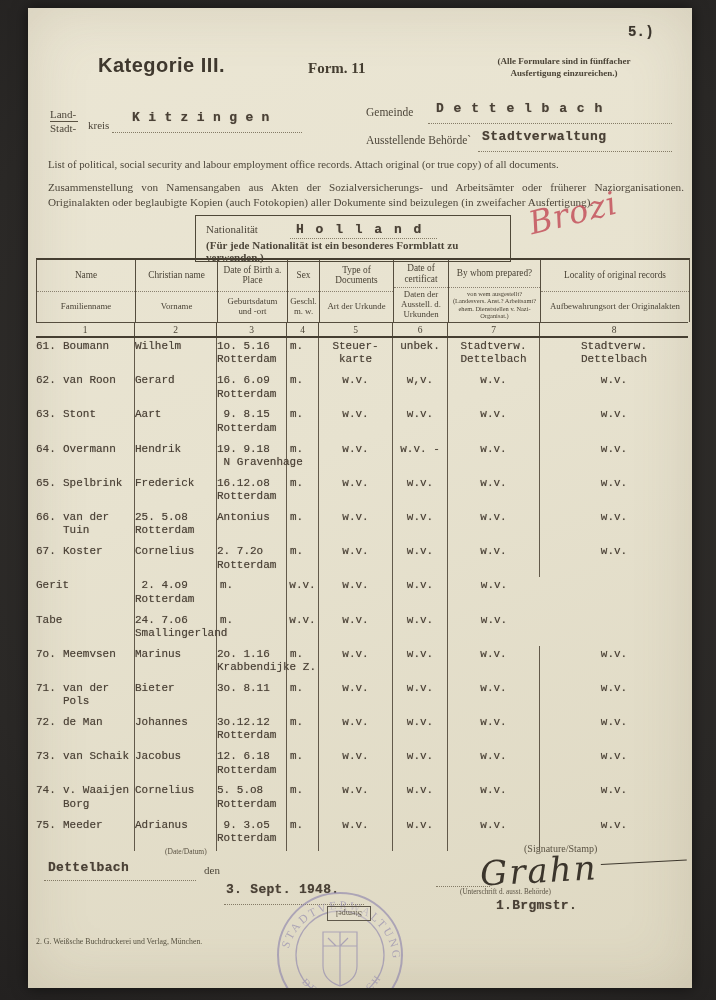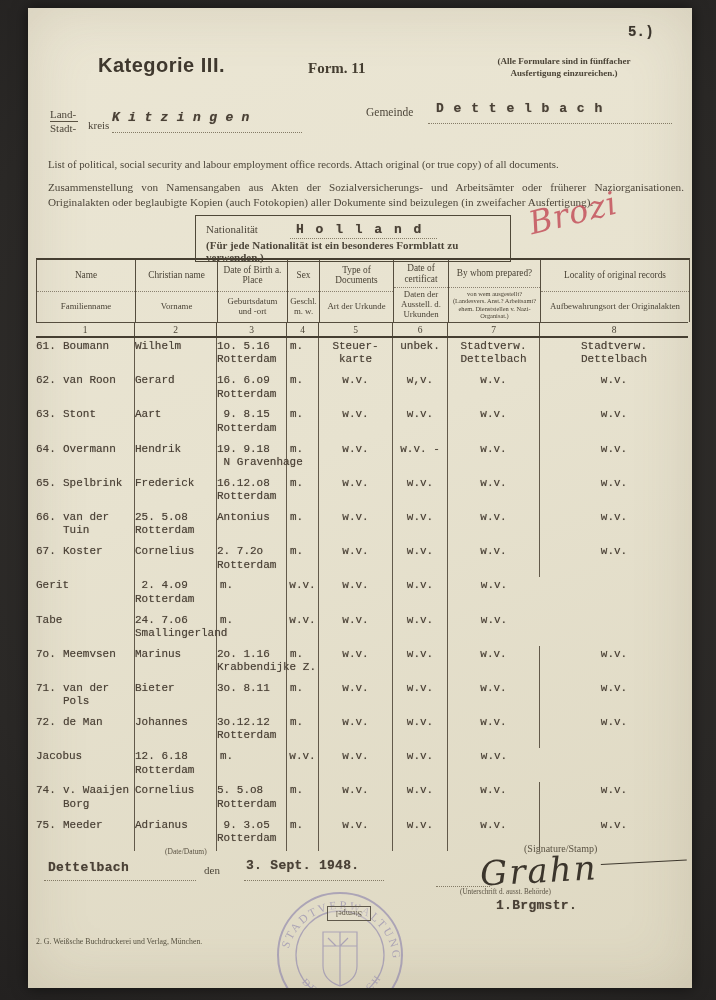--- a/index.html
+++ b/index.html
@@ -24,21 +24,21 @@
   .category{left:22px;top:46px;font-size:20px;font-weight:bold;
             font-family:"Liberation Sans","DejaVu Sans",sans-serif;color:#3f382e;letter-spacing:.5px;margin-left:48px;}
   .formno{left:280px;top:52px;font-size:15px;font-weight:bold;color:#453e31;}
   .notice{left:428px;top:48px;width:216px;text-align:center;font-size:9px;font-weight:bold;
           color:#4a4336;line-height:1.3;}
 
   .land{left:22px;top:100px;font-size:11px;line-height:1.1;}
   .land .frac-top{border-bottom:1px solid #5a5243;padding:0 2px 1px 0;display:inline-block;}
   .kreis{left:60px;top:111px;font-size:11px;}
   .kreis-line{left:84px;top:100px;width:190px;height:24px;}
-  .kreis-val{position:absolute;left:0;top:2px;font-size:13px;font-weight:bold;font-style:italic;}
+  .kreis-val{position:absolute;left:20px;top:2px;font-size:13px;font-weight:bold;}
   .gem-row{left:338px;top:94px;width:306px;height:22px;}
   .gem-label{position:absolute;left:0;top:4px;font-size:11.5px;}
   .gem-line{position:absolute;left:62px;right:0;bottom:0;height:20px;}
   .gem-val{position:absolute;left:8px;top:-2px;font-size:13px;font-weight:bold;letter-spacing:1px;}
   .beh-row{left:338px;top:122px;width:306px;height:22px;}
   .beh-label{position:absolute;left:0;top:4px;font-size:11.5px;}
   .beh-line{position:absolute;left:112px;right:0;bottom:0;height:20px;}
   .beh-val{position:absolute;left:4px;top:-2px;font-size:13px;font-weight:bold;letter-spacing:.5px;}
 
   .engline{left:20px;top:150px;width:634px;font-size:10.8px;}
@@ -81,21 +81,21 @@
   .c-name{display:flex;}
   .c-name .num{width:27px;flex:none;}
   .c-center{text-align:center;}
   .c-sex{padding-left:3px;}
 
   
   .date-label{left:137px;top:839px;font-size:7.5px;color:#5a5243;}
   .place-line{left:16px;top:852px;width:152px;height:20px;}
   .place-val{position:absolute;left:4px;top:0px;font-size:13px;font-weight:bold;}
   .den-label{left:176px;top:856px;font-size:11px;}
-  .date-line{left:196px;top:850px;width:140px;height:22px;margin-left:20px;}
+  .date-line{left:196px;top:874px;width:140px;height:22px;}
   .date-val{position:absolute;left:2px;top:0px;font-size:13px;font-weight:bold;}
   .sig-label{left:496px;top:835px;font-size:10px;color:#5a5243;}
   .sig-dots{left:408px;top:878px;width:54px;}
   .signature{left:452px;top:840px;font-size:34px;color:#3b352c;font-style:italic;
              font-family:"DejaVu Serif",serif;transform:rotate(-3deg);letter-spacing:2px;}
   .signature:after{content:"";display:inline-block;width:86px;border-top:1.5px solid #3e382e;
              vertical-align:middle;margin-left:4px;transform:translateY(-6px);}
   .sig-sub{left:432px;top:880px;font-size:7.2px;color:#5a5243;}
   .sig-title{left:468px;top:890px;font-size:13px;font-weight:bold;}
   .printer{left:8px;top:929px;font-size:7.8px;color:#55503f;}
@@ -125,20 +125,26 @@
   </div>
   <div class="abs kreis pr">kreis</div>
   <div class="abs kreis-line dotl">
     <span class="kreis-val tw">K i t z i n g e n</span>
   </div>
 
   <div class="abs gem-row">
     <span class="gem-label pr">Gemeinde</span>
     <span class="gem-line dotl">
       <span class="gem-val tw">D e t t e l b a c h</span>
+    </span>
+  </div>
+  <div class="abs beh-row">
+    <span class="beh-label pr">Ausstellende Behörde`</span>
+    <span class="beh-line dotl">
+      <span class="beh-val tw">Stadtverwaltung</span>
     </span>
   </div>
 
   <div class="abs engline pr">List of political, social security and labour employment office records. Attach original (or true copy) of all documents.</div>
   <div class="abs depara pr">Zusammenstellung von Namensangaben aus Akten der Sozialversicherungs- und Arbeitsämter oder früherer Naziorganisationen. Originalakten oder beglaubigte Kopien (auch Fotokopien) aller Dokumente sind beizulegen (in zweifacher Ausfertigung).</div>
 
   <div class="abs natbox">
     <span class="nat-label pr">Nationalität</span>
     <span class="nat-val tw">H o l l a n d</span>
     <div class="nat-note pr">(Für jede Nationalität ist ein besonderes Formblatt zu verwenden.)</div>
@@ -303,20 +309,21 @@
         <div class="bcell c-name"><span class="num">72.</span><div><div class="ln">de Man</div></div></div>
         <div class="bcell "><div class="ln">Johannes</div></div>
         <div class="bcell "><div class="ln">3o.12.12</div><div class="ln">Rotterdam</div></div>
         <div class="bcell c-sex"><div class="ln">m.</div></div>
         <div class="bcell c-center"><div class="ln">w.v.</div></div>
         <div class="bcell c-center"><div class="ln">w.v.</div></div>
         <div class="bcell c-center"><div class="ln">w.v.</div></div>
         <div class="bcell c-center"><div class="ln">w.v.</div></div>
       </div>
       <div class="trow tgrid">
+        <div class="bcell c-name"><span class="num">73.</span><div><div class="ln">van Schaik</div></div></div>
         <div class="bcell "><div class="ln">Jacobus</div></div>
         <div class="bcell "><div class="ln">12. 6.18</div><div class="ln">Rotterdam</div></div>
         <div class="bcell c-sex"><div class="ln">m.</div></div>
         <div class="bcell c-center"><div class="ln">w.v.</div></div>
         <div class="bcell c-center"><div class="ln">w.v.</div></div>
         <div class="bcell c-center"><div class="ln">w.v.</div></div>
         <div class="bcell c-center"><div class="ln">w.v.</div></div>
       </div>
       <div class="trow tgrid">
         <div class="bcell c-name"><span class="num">74.</span><div><div class="ln">v. Waaijen</div><div class="ln">Borg</div></div></div>

